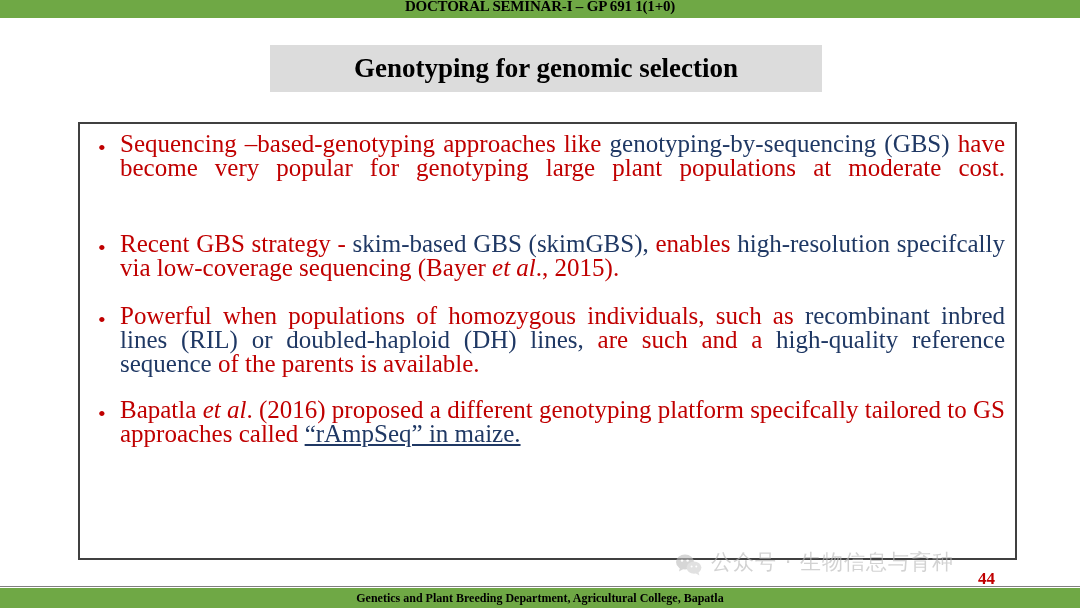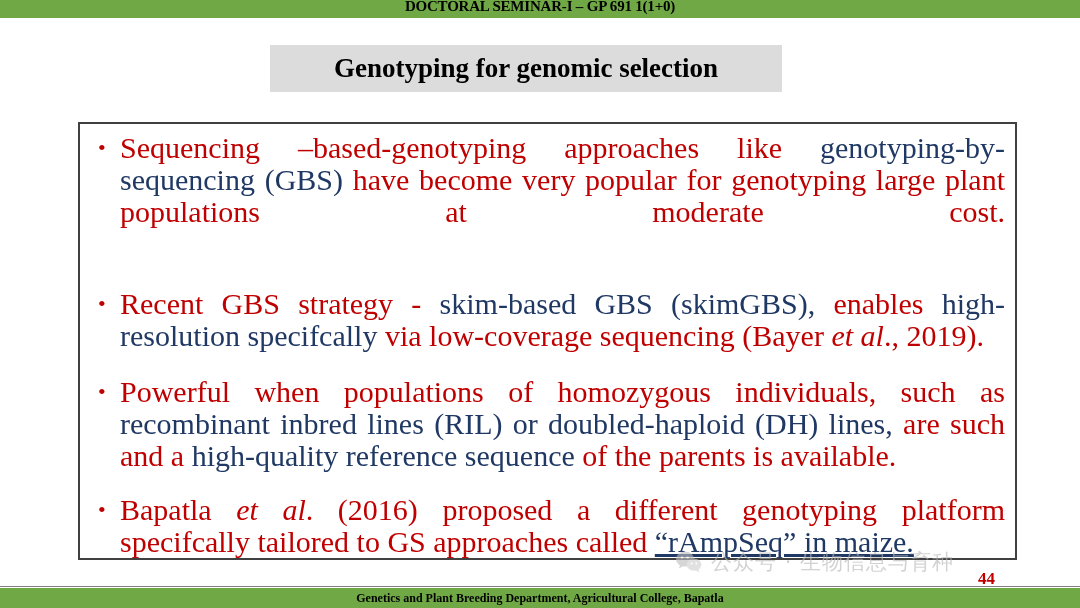--- a/index.html
+++ b/index.html
@@ -37,21 +37,21 @@
     letter-spacing: -0.2px;
     color: #000000;
     white-space: nowrap;
   }
 
   
   .title-box {
     position: absolute;
     left: 270px;
     top: 45px;
-    width: 512px;
+    width: 552px;
     height: 47px;
     background: #DCDCDC;
     display: flex;
     align-items: center;
     justify-content: center;
   }
   .title-text {
     font-family: "Liberation Serif", "DejaVu Serif", serif;
     font-weight: bold;
     font-size: 27px;
@@ -81,22 +81,22 @@
     width: 30px;
     color: #C00000;
     font-size: 22px;
     line-height: 32px;
     text-align: left;
     padding-left: 8px;
     box-sizing: border-box;
   }
   .bullet-body {
     flex: 1 1 auto;
-    font-size: 30px;
-    line-height: 32px;
+    font-size: 25px;
+    line-height: 24px;
     text-align: justify;
     text-justify: inter-word;
     color: #C00000;
   }
   .bullet-body.last-line-flush > .para::after {
     content: "";
     display: inline-block;
     width: 100%;
   }
 
@@ -108,21 +108,21 @@
   .sp-1 { height: 28px; }
   .sp-2 { height: 24px; }
   .sp-3 { height: 22px; }
 
   
   .watermark {
     position: absolute;
     left: 676px;
     top: 548px;
     display: flex;
-    align-items: center;
+    align-items: flex-end;
     gap: 9px;
     opacity: 0.62;
     pointer-events: none;
   }
   .wm-logo {
     width: 26px;
     height: 22px;
     position: relative;
   }
   .wm-text {
@@ -189,21 +189,21 @@
 
   <div class="bullet-row">
     <div class="bullet-mark">•</div>
     <div class="bullet-body last-line-flush"><span class="para"><span class="red">Sequencing –based-genotyping approaches like </span><span class="blue">genotyping-by-sequencing (GBS)</span><span class="red"> have become very popular for genotyping large plant populations at moderate cost.</span></span></div>
   </div>
 
   <div class="sp-1"></div>
 
   <div class="bullet-row">
     <div class="bullet-mark">•</div>
-    <div class="bullet-body"><span class="para"><span class="red">Recent GBS strategy - </span><span class="blue">skim-based GBS (skimGBS),</span><span class="red"> enables </span><span class="blue">high-resolution specifcally</span><span class="red"> via low-coverage sequencing (Bayer </span><span class="red ital">et al</span><span class="red">., 2019).</span></span></div>
+    <div class="bullet-body"><span class="para"><span class="red">Recent GBS strategy - </span><span class="blue">skim-based GBS (skimGBS),</span><span class="red"> enables </span><span class="blue">high-resolution specifcally</span><span class="red"> via low-coverage sequencing (Bayer </span><span class="red ital">et al</span><span class="red">., 2015).</span></span></div>
   </div>
 
   <div class="sp-2"></div>
 
   <div class="bullet-row">
     <div class="bullet-mark">•</div>
     <div class="bullet-body"><span class="para"><span class="red"> Powerful when populations of homozygous individuals, such as </span><span class="blue">recombinant inbred lines (RIL) or doubled-haploid (DH) lines,</span><span class="red"> are such and a </span><span class="blue">high-quality reference sequence</span><span class="red"> of the parents is available.</span></span></div>
   </div>
 
   <div class="sp-3"></div>

